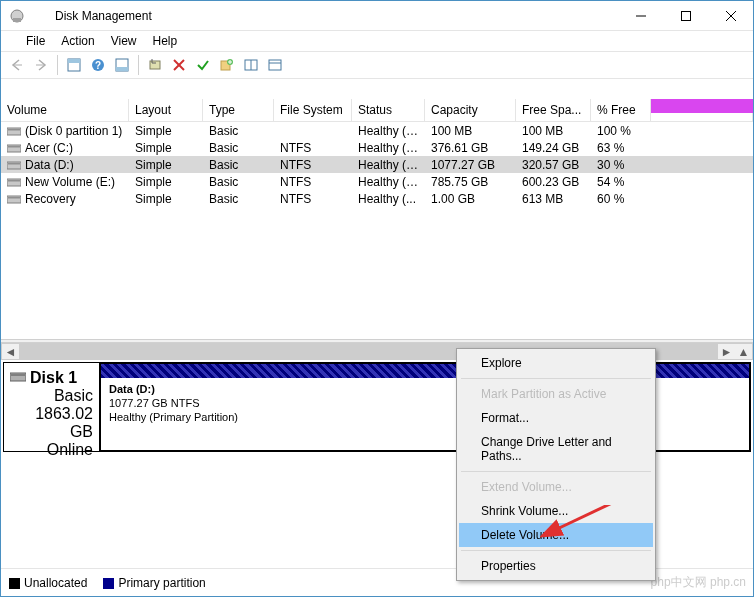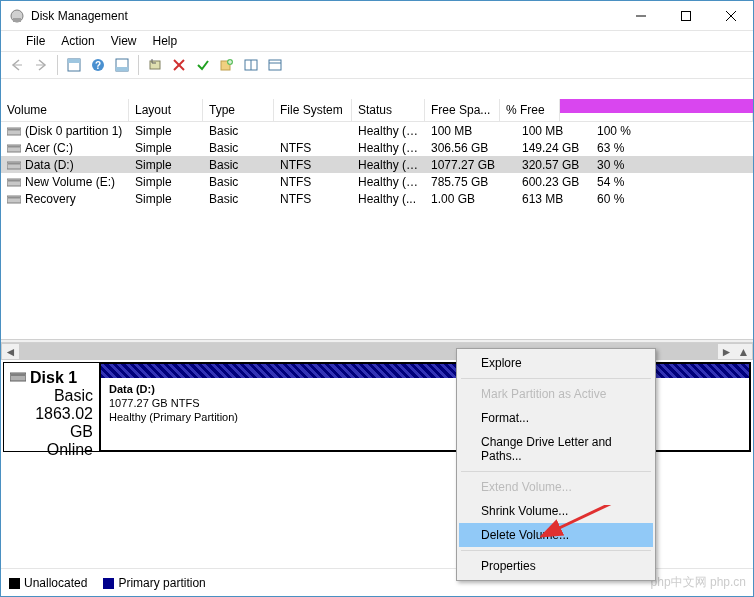--- a/index.html
+++ b/index.html
@@ -8,21 +8,21 @@
     font-family: "Segoe UI", Tahoma, sans-serif;
     font-size: 12px;
     background: #fff;
     width: 754px;
     height: 597px;
     overflow: hidden;
     color: #000;
   }
   .window { border: 1px solid #4a90c2; width: 754px; height: 597px; display: flex; flex-direction: column; }
   
-  .titlebar { display: flex; align-items: center; height: 30px; padding-left: 8px; border-bottom: 1px solid #e5e5e5; }
+  .titlebar { display: flex; align-items: center; height: 30px; padding-left: 8px; border-bottom: 1px solid #e5e5e5; gap: 24px; }
   .titlebar .icon { width: 16px; height: 16px; margin-right: 6px; display:inline-flex; align-items:center; justify-content:center;}
   .titlebar .title { flex: 1; font-size: 12px; }
   .winbtns { display: flex; }
   .winbtn { width: 45px; height: 29px; display:flex; align-items:center; justify-content:center; }
   
   .menubar { display: flex; padding: 2px 17px; gap: 0; height: 20px; align-items:center; }
   .menuitem { padding: 2px 8px; cursor: default; }
   
   .toolbar { display:flex; align-items:center; padding: 2px 4px; height: 28px; border-top:1px solid #e5e5e5; border-bottom:1px solid #e5e5e5;}
   .tbtn { width: 22px; height: 22px; margin: 0 1px; display:flex; align-items:center; justify-content:center; border:1px solid transparent;}
@@ -190,20 +190,21 @@
       </div>
   </div>
 
   <div class="volumetable">
     <div class="vhead">
       <div class="col c-vol">Volume</div>
       <div class="col c-layout">Layout</div>
       <div class="col c-type">Type</div>
       <div class="col c-fs">File System</div>
       <div class="col c-status">Status</div>
+      <div class="col c-cap">Capacity</div>
       <div class="col c-free">Free Spa...</div>
       <div class="col c-pct">% Free</div>
       <div class="col c-extra"></div>
     </div>
     <div id="volume-rows">
         <div class="vrow">
           <div class="col c-vol">
             <span class="volicon">
               <svg width="14" height="10">
                 <rect x="0" y="2" width="14" height="7" fill="#c8c8c8" stroke="#808080"></rect>
@@ -227,21 +228,21 @@
                 <rect x="0" y="2" width="14" height="7" fill="#c8c8c8" stroke="#808080"></rect>
                 <rect x="1" y="3" width="12" height="1.5" fill="#909090"></rect>
               </svg>
             </span>
             <span>Acer (C:)</span>
           </div>
           <div class="col c-layout">Simple</div>
           <div class="col c-type">Basic</div>
           <div class="col c-fs">NTFS</div>
           <div class="col c-status">Healthy (B...</div>
-          <div class="col c-cap">306.56 GB</div>
+          <div class="col c-cap">376.61 GB</div>
           <div class="col c-free">149.24 GB</div>
           <div class="col c-pct">63 %</div>
         </div>
         <div class="vrow selected">
           <div class="col c-vol">
             <span class="volicon">
               <svg width="14" height="10">
                 <rect x="0" y="2" width="14" height="7" fill="#c8c8c8" stroke="#808080"></rect>
                 <rect x="1" y="3" width="12" height="1.5" fill="#909090"></rect>
               </svg>

